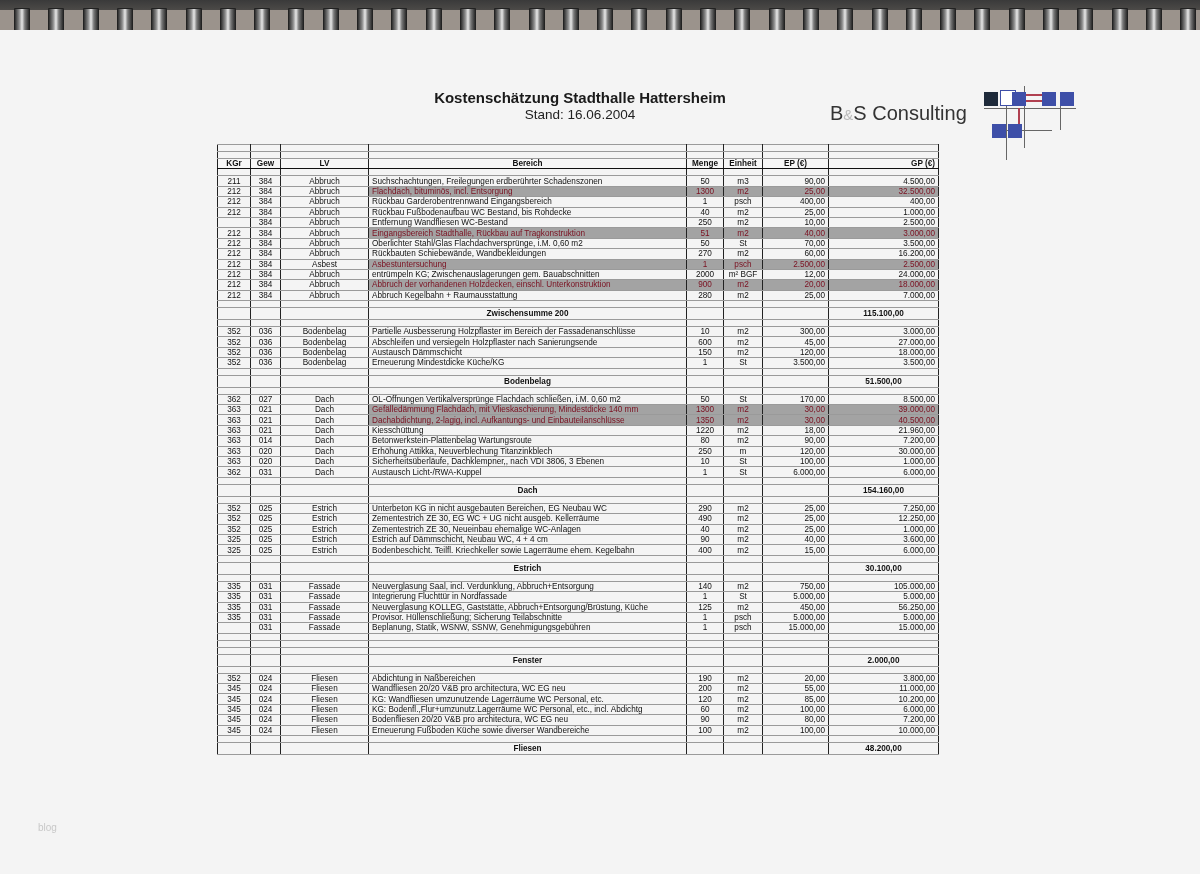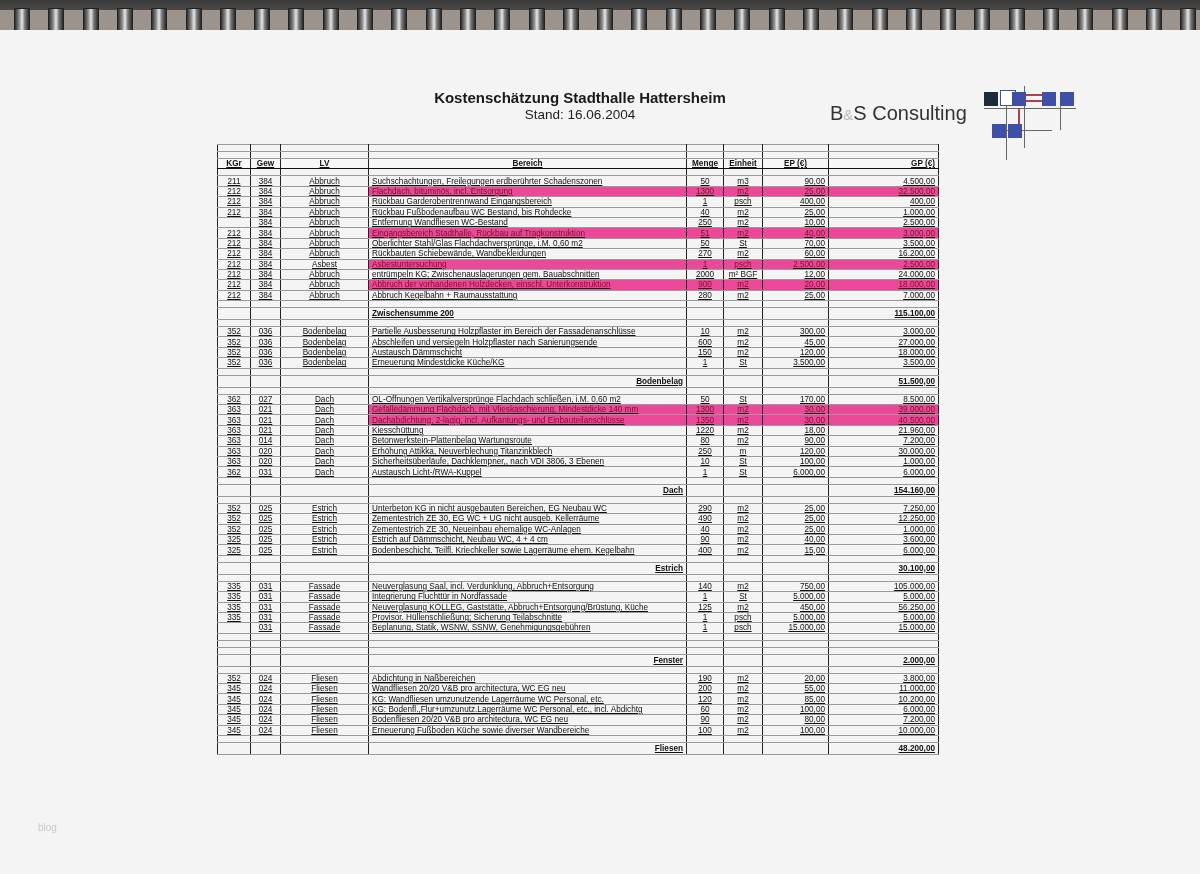--- a/index.html
+++ b/index.html
@@ -13,27 +13,27 @@
   .title{font-size:15px;font-weight:bold;color:#1a1a1a;white-space:nowrap;}
   .subtitle{font-size:13.5px;color:#222;margin-top:1px;}
   .brand{position:absolute;left:830px;top:102px;font-size:20px;color:#333;white-space:nowrap;}
   .brand .amp{color:#bbb;font-size:15px;}
   .logo{position:absolute;left:984px;top:86px;width:92px;height:70px;}
   .sq{position:absolute;width:14px;height:14px;}
   .ln{position:absolute;background:#666;}
   .watermark{position:absolute;left:38px;top:822px;font-size:10px;color:#c8c8c8;}
   table.sheet{position:absolute;left:217px;top:144px;width:721px;border-collapse:collapse;table-layout:fixed;font-size:8.2px;color:#111;}
   table.sheet td{border-left:1px solid #222;border-right:1px solid #222;border-top:1px solid #9a9a9a;border-bottom:1px solid #9a9a9a;height:9.4px;padding:0 3px;line-height:9px;white-space:nowrap;overflow:hidden;}
-  table.sheet{border:1.5px solid #111;text-decoration:underline;}
+  table.sheet{border:1.5px solid #111;}
   .c{text-align:center;} .r{text-align:right;} .l{text-align:left;}
   tr.hdr td{font-weight:bold;border-top:1.5px solid #111;border-bottom:1.5px solid #111;background:#f7f7f7;}
   tr.blank td{height:6px;}
-  tr.hl td{background:#ec4899;color:#7a1020;}
+  tr.hl td{background:#a3a3a3;color:#7a1020;}
   tr.hl td.kg,tr.hl td.gew,tr.hl td.lv{background:#f4f4f4;color:#111;}
-  tr.sum td{font-weight:bold;height:11px;}
+  tr.sum td{font-weight:bold;height:11px;text-align:center;}
   tr.sum{border-top:1.5px solid #111;border-bottom:1.5px solid #111;}
 </style>
 </head>
 <body>
 
 <div class="binding"></div>
 <div class="binding-strip"></div>
 <div class="rings" id="rings">
     <div class="ring" style="left: 14px;"></div>
     <div class="ring" style="left: 48.3px;"></div>

